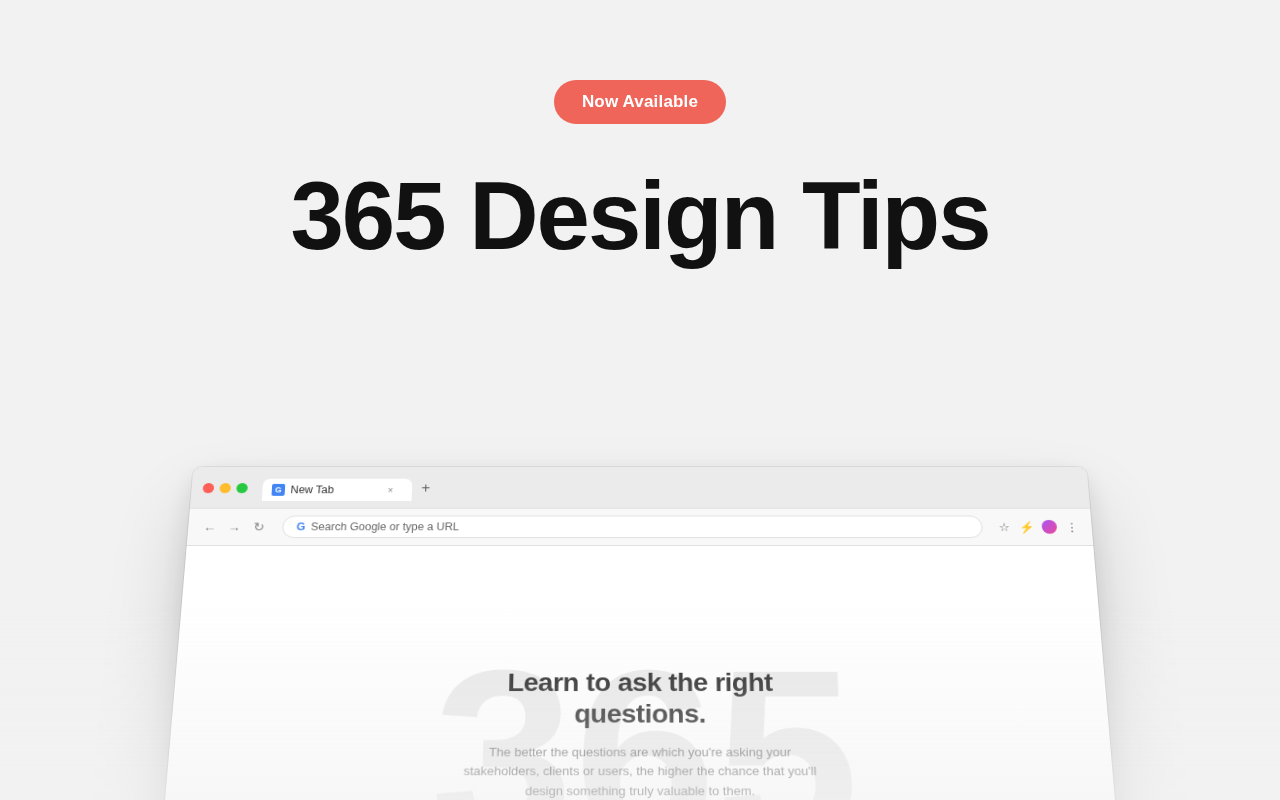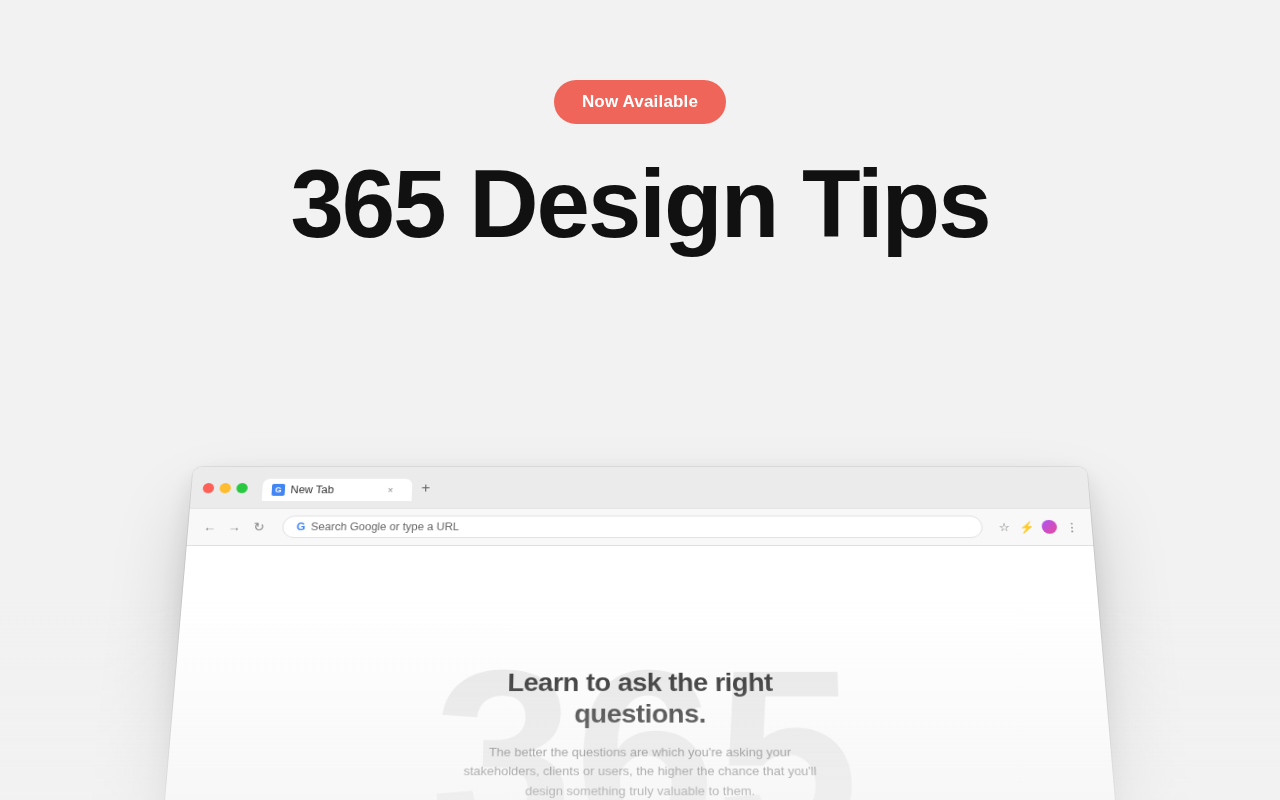--- a/index.html
+++ b/index.html
@@ -21,20 +21,21 @@
     }
 
     .hero-section {
       display: flex;
       flex-direction: column;
       align-items: center;
       padding-top: 80px;
       width: 100%;
       position: relative;
       z-index: 2;
+      gap: 12px;
     }
 
     .badge {
       background: #f0655a;
       color: #fff;
       font-size: 17px;
       font-weight: 600;
       padding: 12px 28px;
       border-radius: 50px;
       margin-bottom: 32px;

